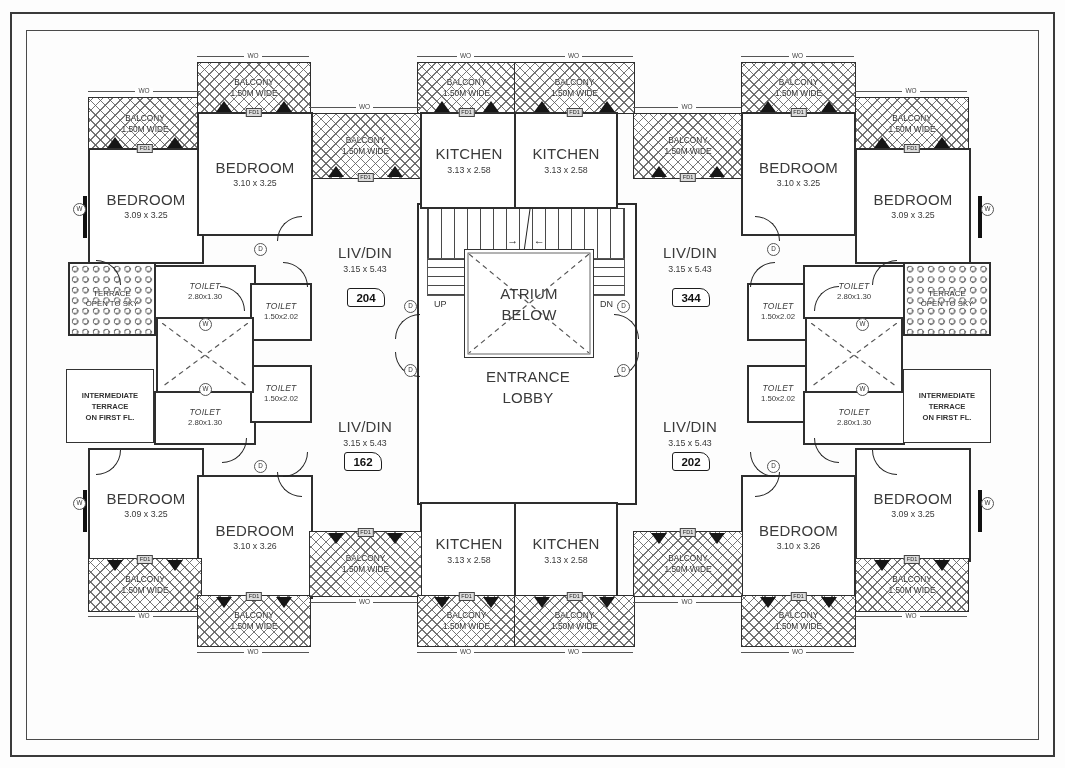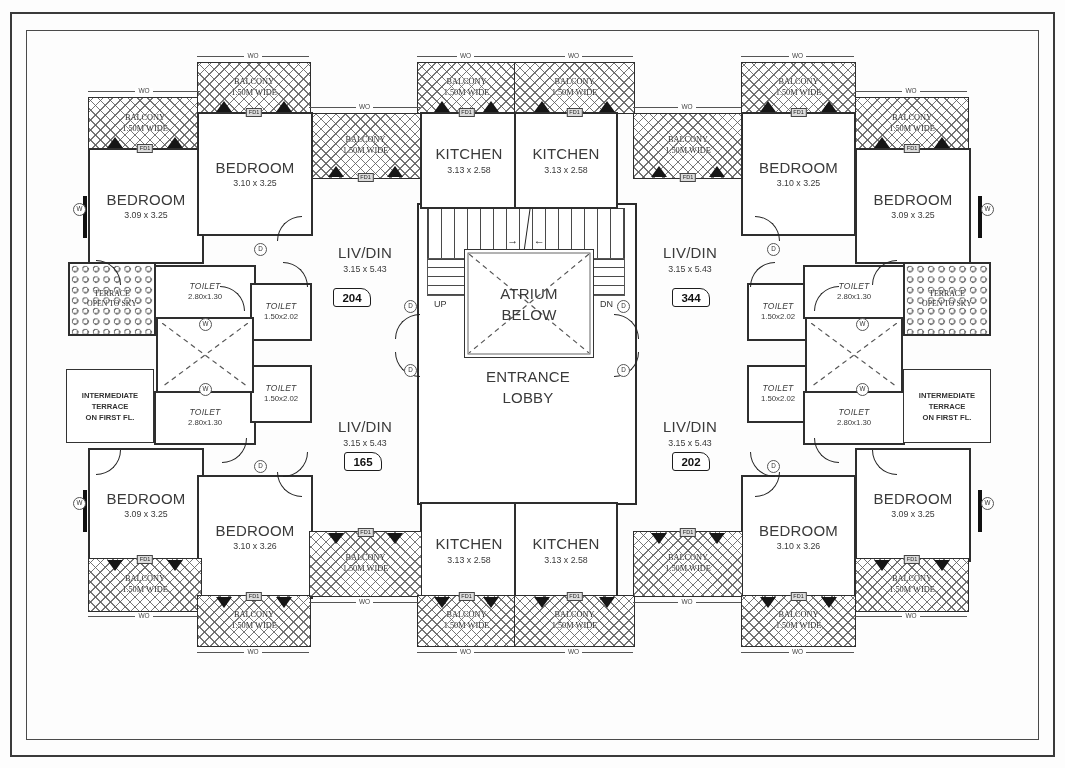--- a/index.html
+++ b/index.html
@@ -9,21 +9,21 @@
   .frame-inner{position:absolute;left:26px;top:30px;width:1011px;height:708px;border:1.5px solid #4a4a4a;}
   .room{position:absolute;border:2px solid #2e2e2e;background:#fff;display:flex;align-items:center;justify-content:center;text-align:center;}
   .outline{position:absolute;border:2px solid #2b2b2b;background:#fff;}
   .rl{line-height:1.35;}
   .nm{display:block;font-size:15px;color:#3a3a3a;letter-spacing:.2px;}
   .dm{display:block;font-size:8.8px;color:#3a3a3a;}
   .sm .nm{font-size:8.5px;font-style:italic;} .sm .dm{font-size:7.8px;}
   .hatch{border-width:1.5px;background-color:#fff;
     background-image:repeating-linear-gradient(45deg,rgba(95,95,95,.85) 0 1px,transparent 1px 7px),
                      repeating-linear-gradient(-45deg,rgba(95,95,95,.85) 0 1px,transparent 1px 7px);}
-  .blbl{line-height:1.3;text-shadow:0 0 2px #fff,0 0 3px #fff;font-family:Liberation Serif, serif;}
+  .blbl{line-height:1.3;text-shadow:0 0 2px #fff,0 0 3px #fff;}
   .blbl .ln{display:block;font-size:8.3px;color:#2d2d2d;font-weight:500;}
   .dots{border-width:2px;background-color:#fff;
     background-image:radial-gradient(circle at 5px 5px,#fff 2.1px,#6e6e6e 2.2px 3.3px,transparent 3.4px);
     background-size:10.5px 10.5px;}
   .dots .blbl .ln{font-size:7.8px;}
   .plain{position:absolute;border:1.6px solid #333;background:#fff;display:flex;align-items:center;justify-content:center;text-align:center;}
   .plain .ln{display:block;font-size:7.6px;color:#333;line-height:1.45;font-weight:bold;}
   .tlbl{position:absolute;text-align:center;line-height:1.4;}
   .dim{position:absolute;height:9px;display:flex;align-items:center;justify-content:center;
        background:linear-gradient(#555 0 0) center/100% 1px no-repeat;}
@@ -193,31 +193,31 @@
     <div class="rl">
         <span class="nm">BEDROOM</span>
         <span class="dm">3.09 x 3.25</span>
       </div>
   </div>
 
   <div class="tlbl" style="left:325px;top:242px;width:80px">
     <span class="nm">LIV/DIN</span>
       <span class="dm">3.15 x 5.43</span>
   </div>
-  <div class="badge" style="left:333px;top:288px;width:36px;height:17px">204</div>
+  <div class="badge" style="left:347px;top:288px;width:36px;height:17px">204</div>
   <div class="tlbl" style="left:650px;top:242px;width:80px">
     <span class="nm">LIV/DIN</span>
       <span class="dm">3.15 x 5.43</span>
   </div>
   <div class="badge" style="left:672px;top:288px;width:36px;height:17px">344</div>
   <div class="tlbl" style="left:325px;top:416px;width:80px">
     <span class="nm">LIV/DIN</span>
       <span class="dm">3.15 x 5.43</span>
   </div>
-  <div class="badge" style="left:344px;top:452px;width:36px;height:17px">165</div>
+  <div class="badge" style="left:344px;top:452px;width:36px;height:17px">162</div>
   <div class="tlbl" style="left:650px;top:416px;width:80px">
     <span class="nm">LIV/DIN</span>
       <span class="dm">3.15 x 5.43</span>
   </div>
   <div class="badge" style="left:672px;top:452px;width:36px;height:17px">202</div>
 
   <div class="room dots" style="left:68px;top:262px;width:84px;height:70px">
     <div class="blbl">
         <span class="ln">TERRACE</span>
         <span class="ln">OPEN TO SKY</span>

